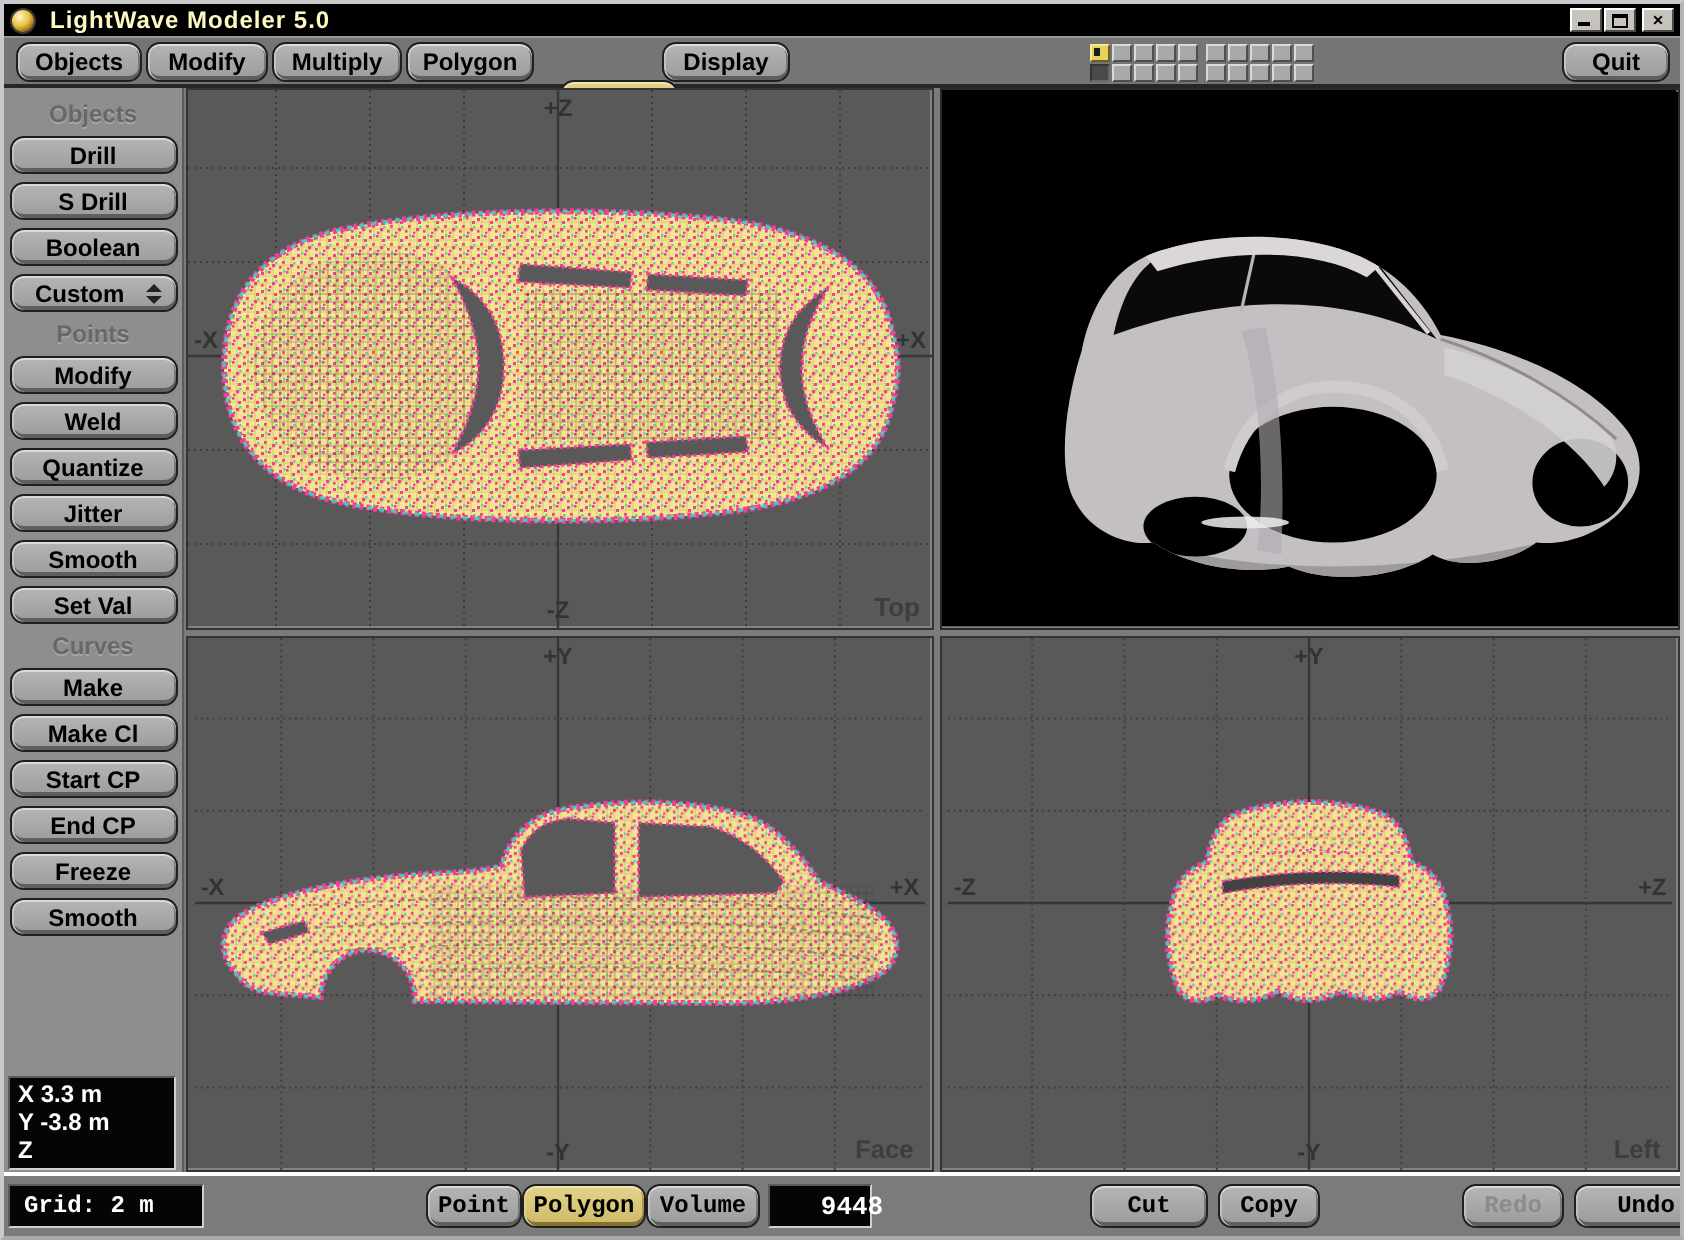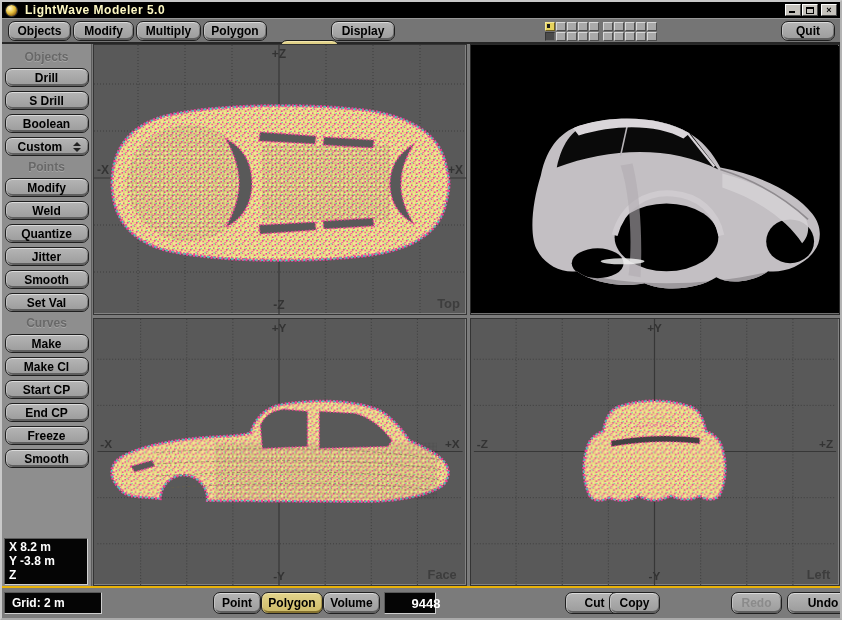--- a/index.html
+++ b/index.html
@@ -102,21 +102,21 @@
     display:grid; grid-template-columns:374px 3px 1fr; grid-template-rows:271px 3px 1fr;
   }
   .vp{ position:relative; background:#595959; border:1px solid #343434;
        box-shadow:inset -1px -1px 0 #828282; overflow:hidden; }
   .vp svg{ display:block; width:100%; height:100%; }
   .vp.preview{ background:#000; border-color:#2a2a2a; }
 
   
   .bottombar{
     position:absolute; left:0; right:0; bottom:0; height:32px;
-    background:#7b7b7b; border-top:2px solid #eab308;
+    background:#7b7b7b; border-top:2px solid #ffffff;font-family:Liberation Mono, monospace;
   }
   .grid-box{ position:absolute; left:2px; top:4px; width:98px; height:22px;
              display:flex; align-items:center; padding-left:7px; }
   .count-box{ position:absolute; left:382px; top:4px; width:52px; height:22px;
               display:flex; align-items:center; justify-content:center; font-size:13px;padding-left:32px; }
   .bb-btn{ position:absolute; top:4px; height:22px; }
 </style>
 </head>
 <body>
 
@@ -236,21 +236,21 @@
 
     <div class="section-label">Curves</div>
     <div class="btn side-btn">Make</div>
     <div class="btn side-btn">Make Cl</div>
     <div class="btn side-btn">Start CP</div>
     <div class="btn side-btn">End CP</div>
     <div class="btn side-btn">Freeze</div>
     <div class="btn side-btn">Smooth</div>
 
     <div class="lcd coords">
-      <div>X 8.2 m</div>
+      <div>X 3.3 m</div>
       <div>Y -3.8 m</div>
       <div>Z</div>
     </div>
   </div>
 
   <div class="viewports">
 
     <div class="vp" style="grid-column:1; grid-row:1;">
       <svg viewBox="0 0 372 269">
         <g stroke="#3e3e3e" stroke-width="1" stroke-dasharray="1 2">
@@ -373,20 +373,20 @@
 
   <div class="bottombar">
     <div class="lcd grid-box">Grid: 2 m</div>
 
     <div class="btn bb-btn" style="left:211px; width:48px;">Point</div>
     <div class="btn bb-btn active" style="left:259px; width:62px;">Polygon</div>
     <div class="btn bb-btn" style="left:321px; width:57px;">Volume</div>
 
     <div class="lcd count-box">9448</div>
 
-    <div class="btn bb-btn" style="left:543px; width:59px;margin-left:20px;">Cut</div>
+    <div class="btn bb-btn" style="left:543px; width:59px;">Cut</div>
     <div class="btn bb-btn" style="left:607px; width:51px;">Copy</div>
     <div class="btn bb-btn" style="left:663px; width:60px;margin-top:36px;">Paste</div>
     <div class="btn bb-btn disabled" style="left:729px; width:51px;">Redo</div>
     <div class="btn bb-btn" style="left:785px; width:72px;">Undo</div>
   </div>
 
 </div>
 
 </body></html>

